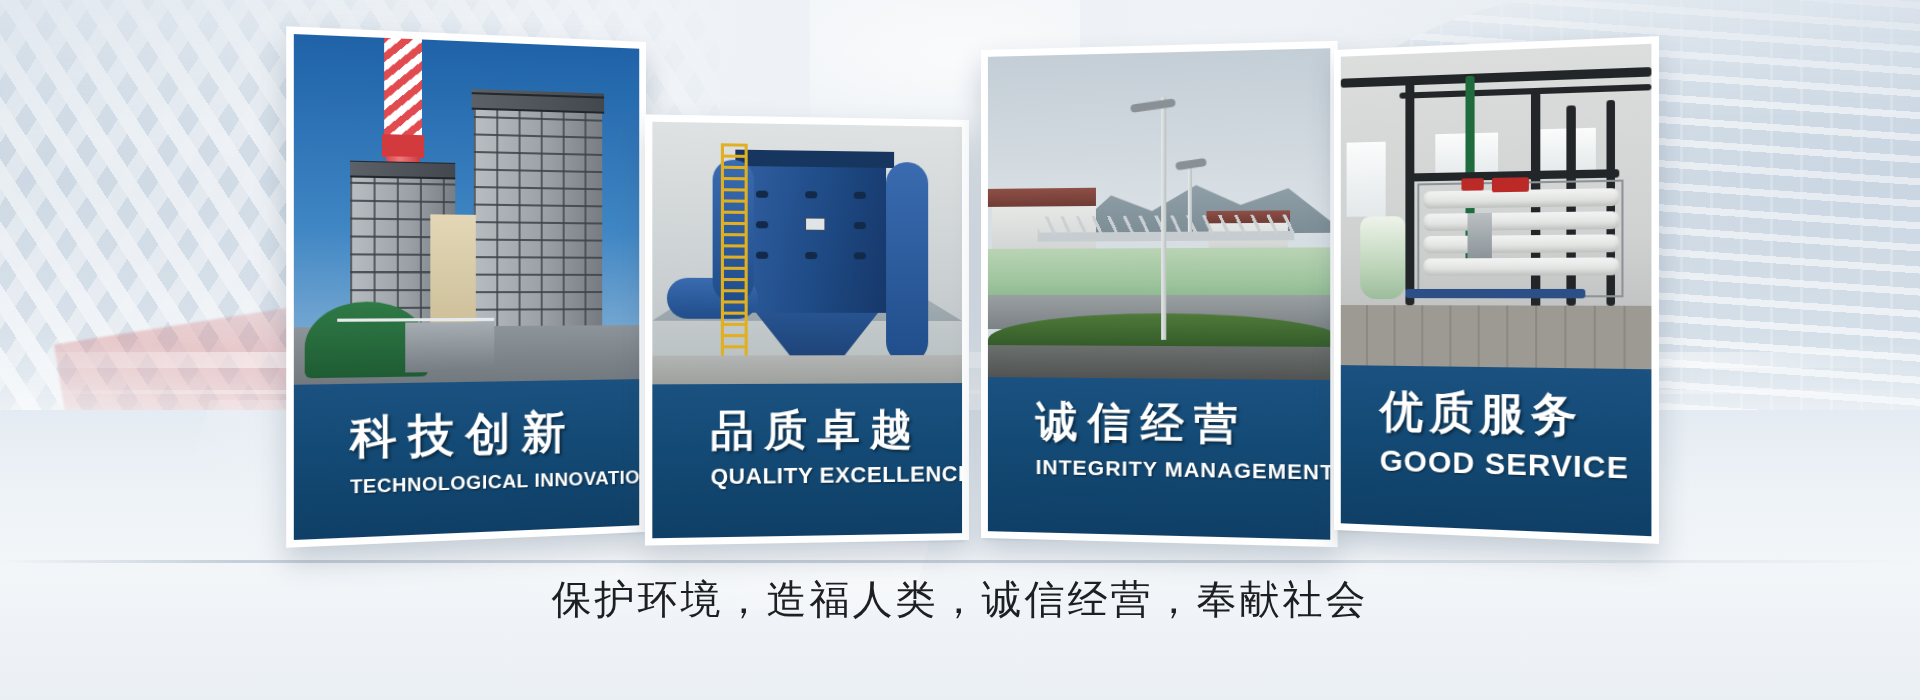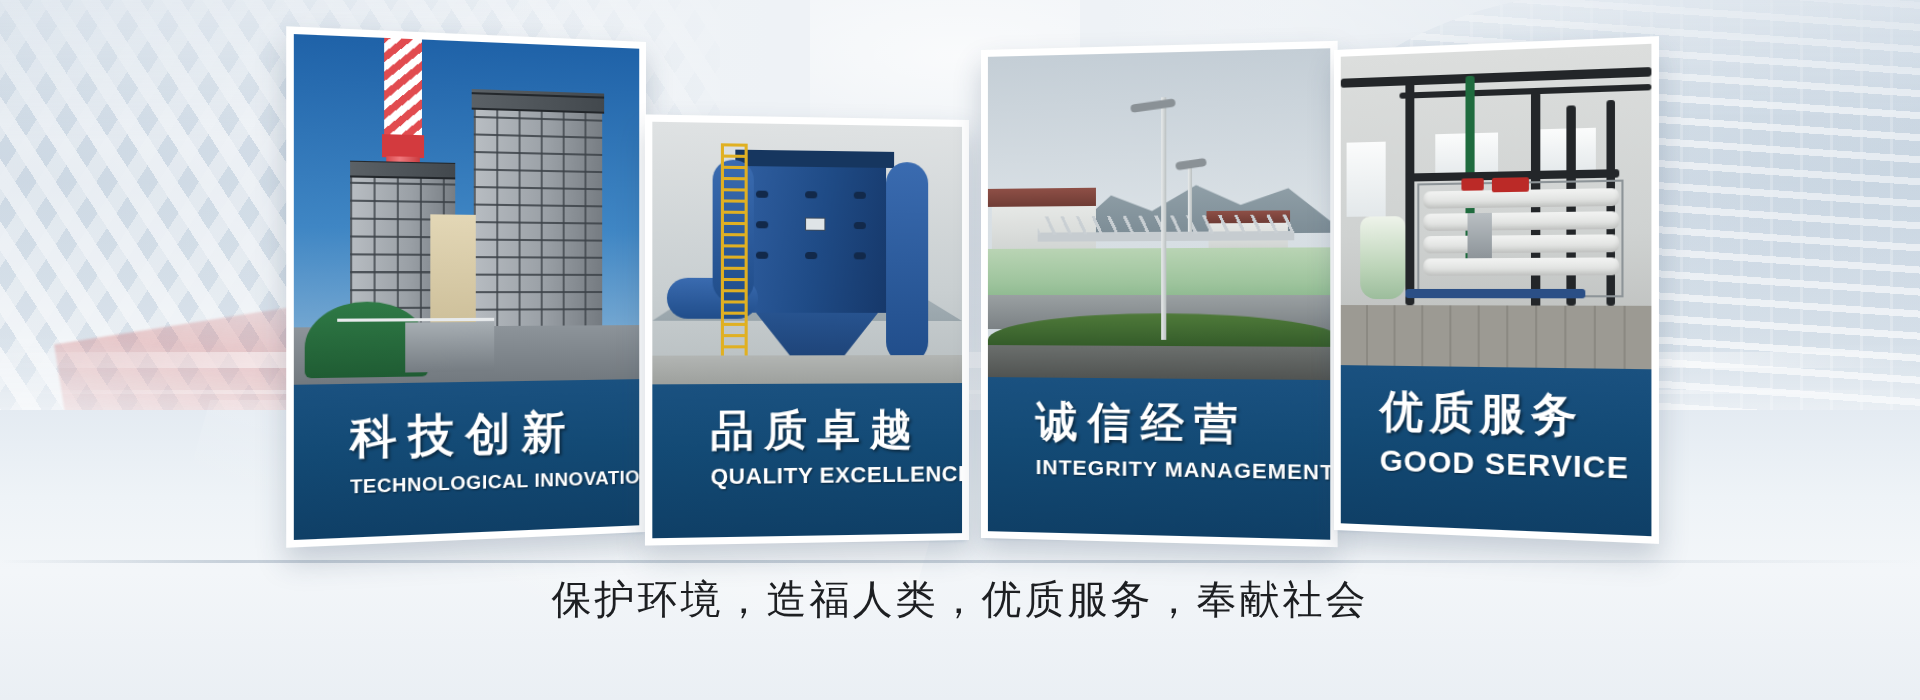--- a/index.html
+++ b/index.html
@@ -338,14 +338,14 @@
         </div>
         <div class="capbar" style="height:158px; padding:16px 0 0 40px;">
           <div class="cap-cn" style="font-size:44px; letter-spacing:6px;">优质服务</div>
           <div class="cap-en" style="font-size:30px; letter-spacing:1px; margin-top:2px;">GOOD SERVICE</div>
         </div>
       </div>
     </div>
 
   </div>
 
-  <div class="tagline">保护环境，造福人类，优质服务，奉献社会</div>
+  <div class="tagline">保护环境，造福人类，诚信经营，奉献社会</div>
 </div>
 
 </body></html>

